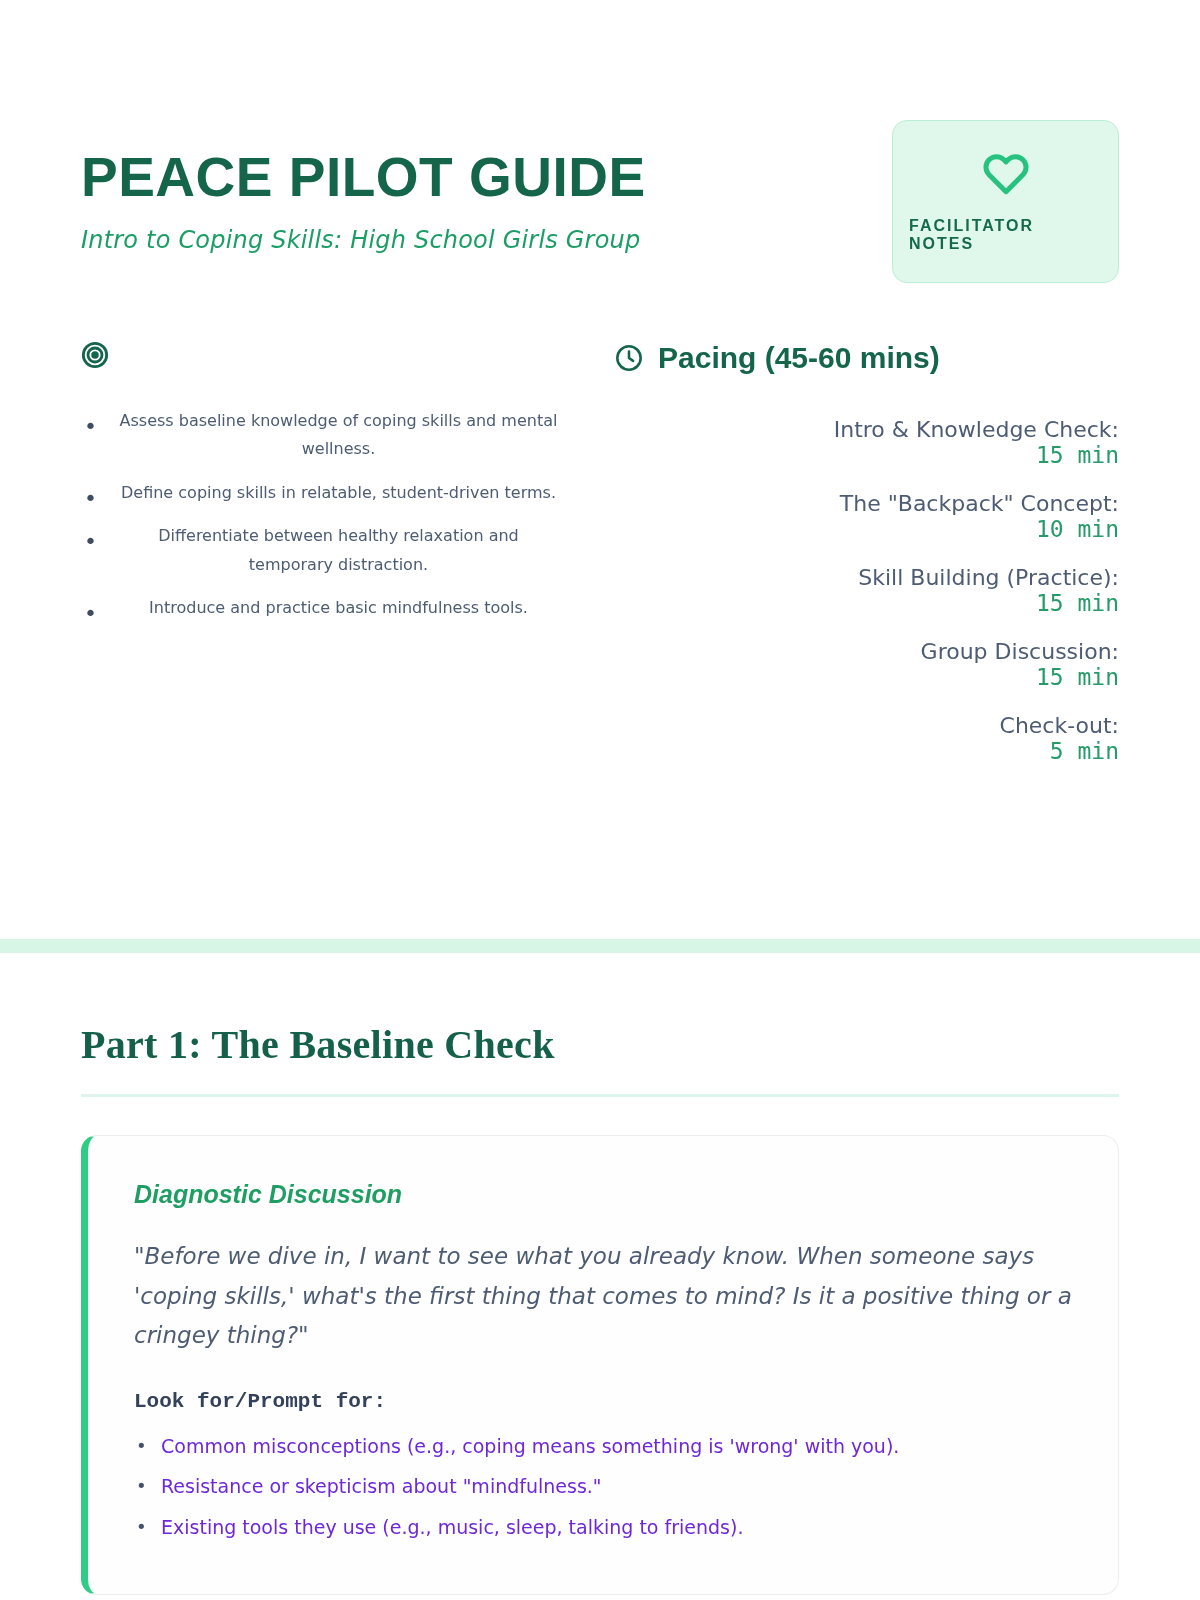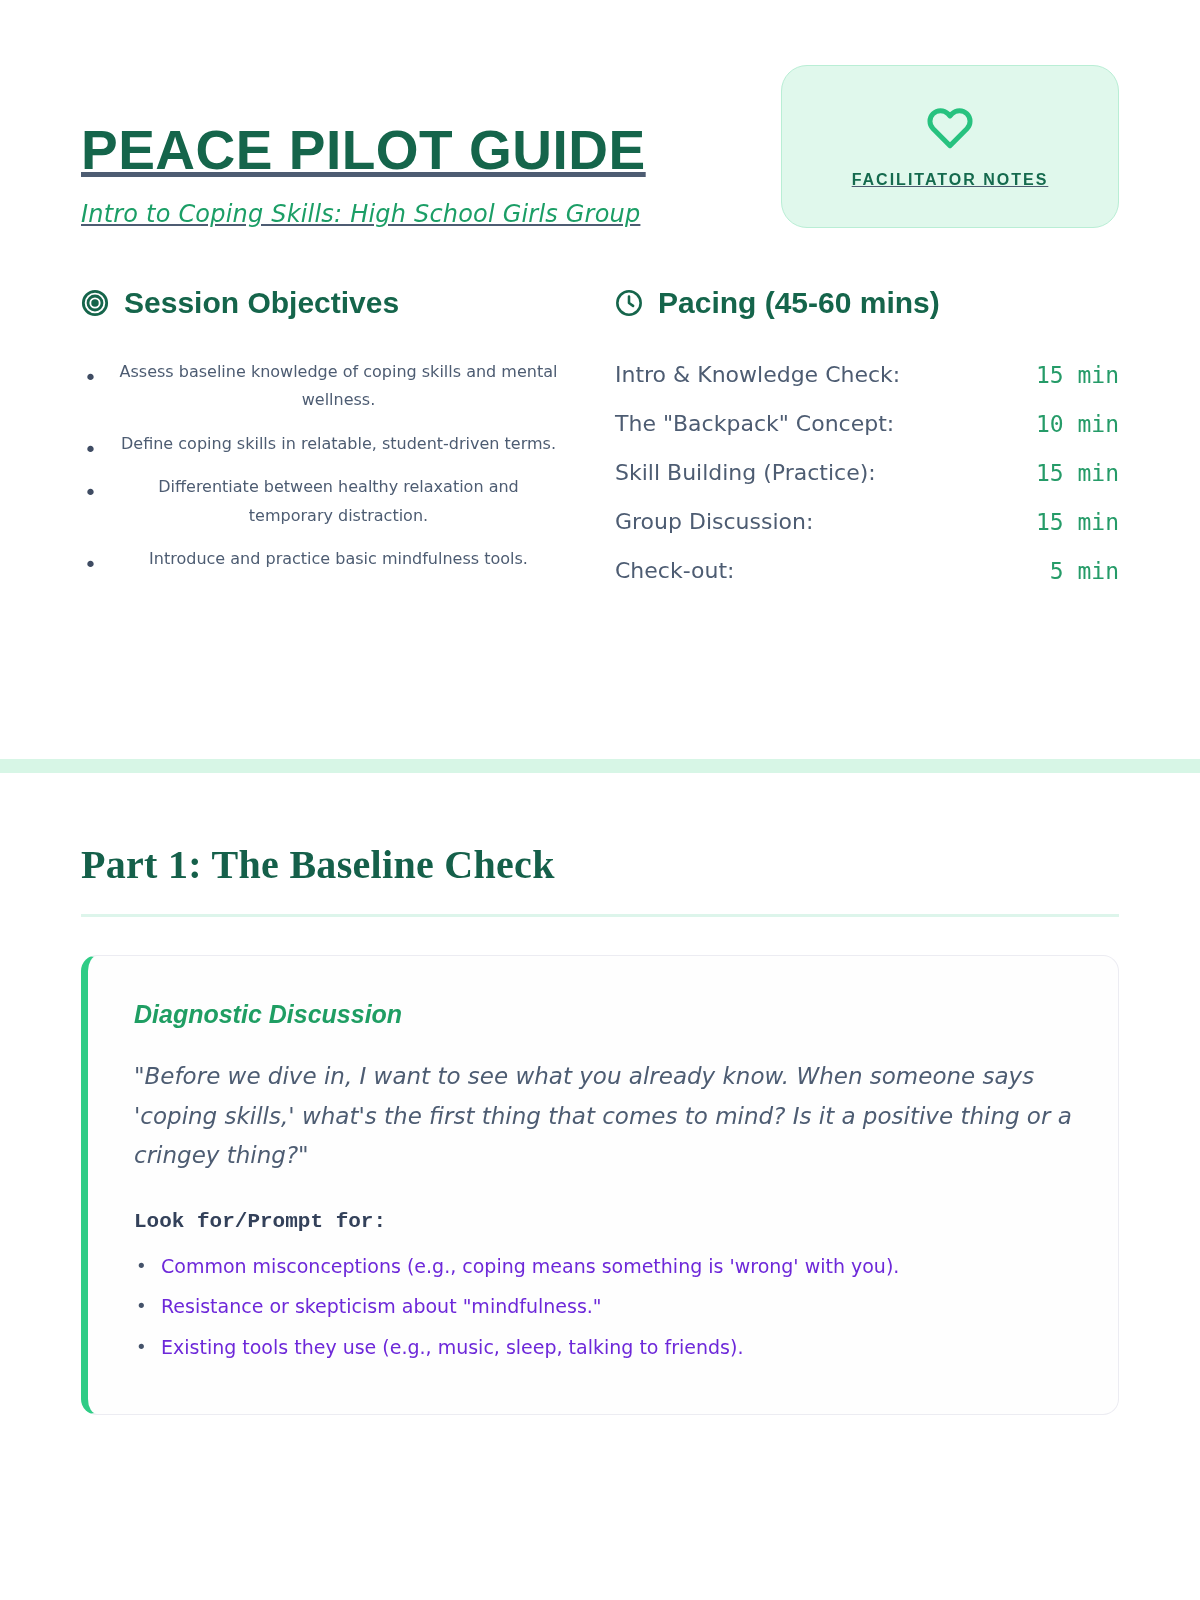--- a/index.html
+++ b/index.html
@@ -1,33 +1,33 @@
 <!DOCTYPE html>
 <html><head>
 <meta charset="utf-8">
 <style>
   * { margin: 0; padding: 0; box-sizing: border-box; }
   html, body { width: 1200px; height: 1600px; overflow: hidden; background: #ffffff; }
   body { font-family: "DejaVu Sans", sans-serif; color: #4d5c72; }
   .page { padding: 0 81px; }
 
   
-  .header { display: flex; justify-content: space-between; align-items: flex-end; padding-top: 65px; text-decoration: underline; }
+  .header { display: flex; justify-content: space-between; align-items: center; padding-top: 120px; }
   .doc-title {
     font-family: "Liberation Sans", sans-serif;
     font-size: 55px; font-weight: bold; letter-spacing: 0.5px;
     color: #15654b; line-height: 1.05;
   }
   .doc-subtitle {
     margin-top: 20px; font-size: 24px; font-style: italic;
     color: #1b9e66; letter-spacing: 0.2px;
   }
   .fac-badge {
-    width: 338px; min-height: 163px; flex: 0 0 auto;
-    background: #e0f8ec; border: 1px solid #b9eed5; border-radius: 26px;
+    width: 227px; min-height: 163px; flex: 0 0 auto;
+    background: #e0f8ec; border: 1px solid #b9eed5; border-radius: 15px;
     display: flex; flex-direction: column; align-items: center; justify-content: center;
     gap: 20px; padding: 24px 16px; cursor: pointer;
   }
   .fac-badge-label {
     font-family: "Liberation Sans", sans-serif;
     font-size: 16px; font-weight: bold; letter-spacing: 2px;
     color: #156a4e;
   }
 
   
@@ -43,22 +43,23 @@
   .objective-list li {
     position: relative; padding-left: 33px; margin-bottom: 15px;
     font-size: 16px; line-height: 1.78; color: #4d5c72; text-align: center;
   }
   .objective-list li::before {
     content: "•"; position: absolute; left: 3px; top: 0;
     color: #3f4c63; font-size: 22px;
   }
   .pacing-table { margin-top: 42px; }
   .pacing-row {
-    display: flex; justify-content: space-between; align-items: flex-start;
+    display: flex; justify-content: space-between; align-items: flex-end;
     margin-bottom: 23px;
+    flex-direction: column;
   }
   .pacing-label { font-size: 22px; color: #4d5c72; }
   .pacing-value {
     font-family: "DejaVu Sans Mono", monospace;
     font-size: 23px; color: #259b68; white-space: pre;
   }
 
   
   .mint-band { width: 1200px; height: 14px; background: #d7f6e6; margin-top: 152px; }
 
@@ -126,21 +127,20 @@
   <div class="columns">
     <div class="col-left">
       <div class="section-heading">
         <span class="icon">
           <svg width="28" height="28" viewBox="0 0 24 24" fill="none" stroke="#15654b" stroke-width="2.4">
             <circle cx="12" cy="12" r="10"></circle>
             <circle cx="12" cy="12" r="6"></circle>
             <circle cx="12" cy="12" r="2" fill="#15654b"></circle>
           </svg>
         </span>
-        <span>Session Objectives</span>
       </div>
       <ul class="objective-list">
         <li>Assess baseline knowledge of coping skills and mental wellness.</li>
         <li>Define coping skills in relatable, student-driven terms.</li>
         <li>Differentiate between healthy relaxation and temporary distraction.</li>
         <li>Introduce and practice basic mindfulness tools.</li>
       </ul>
     </div>
 
     <div class="col-right">

